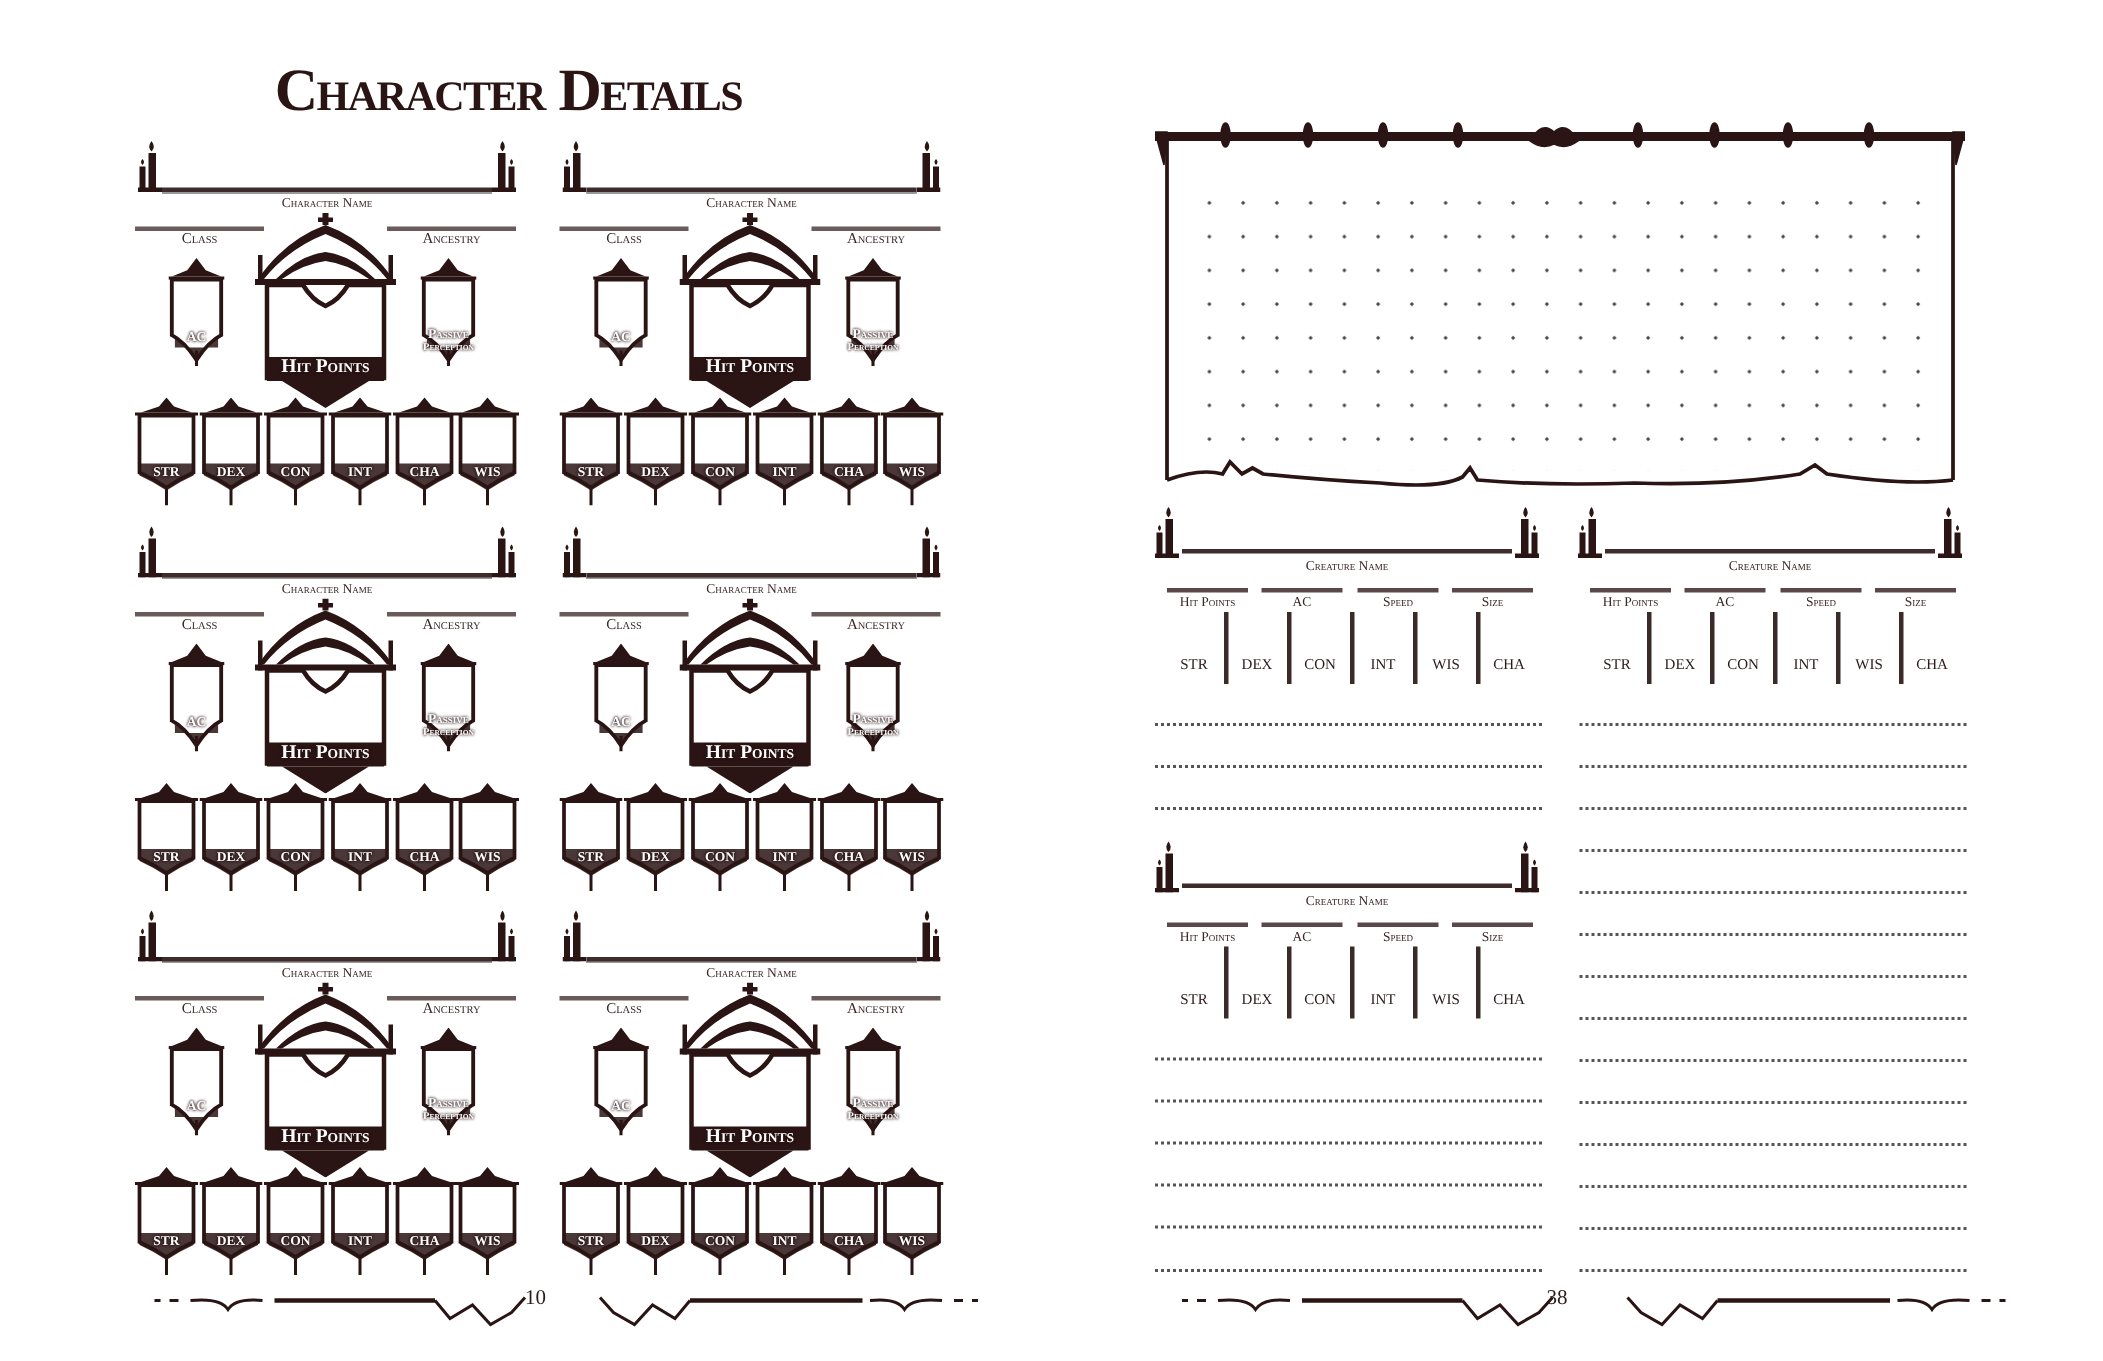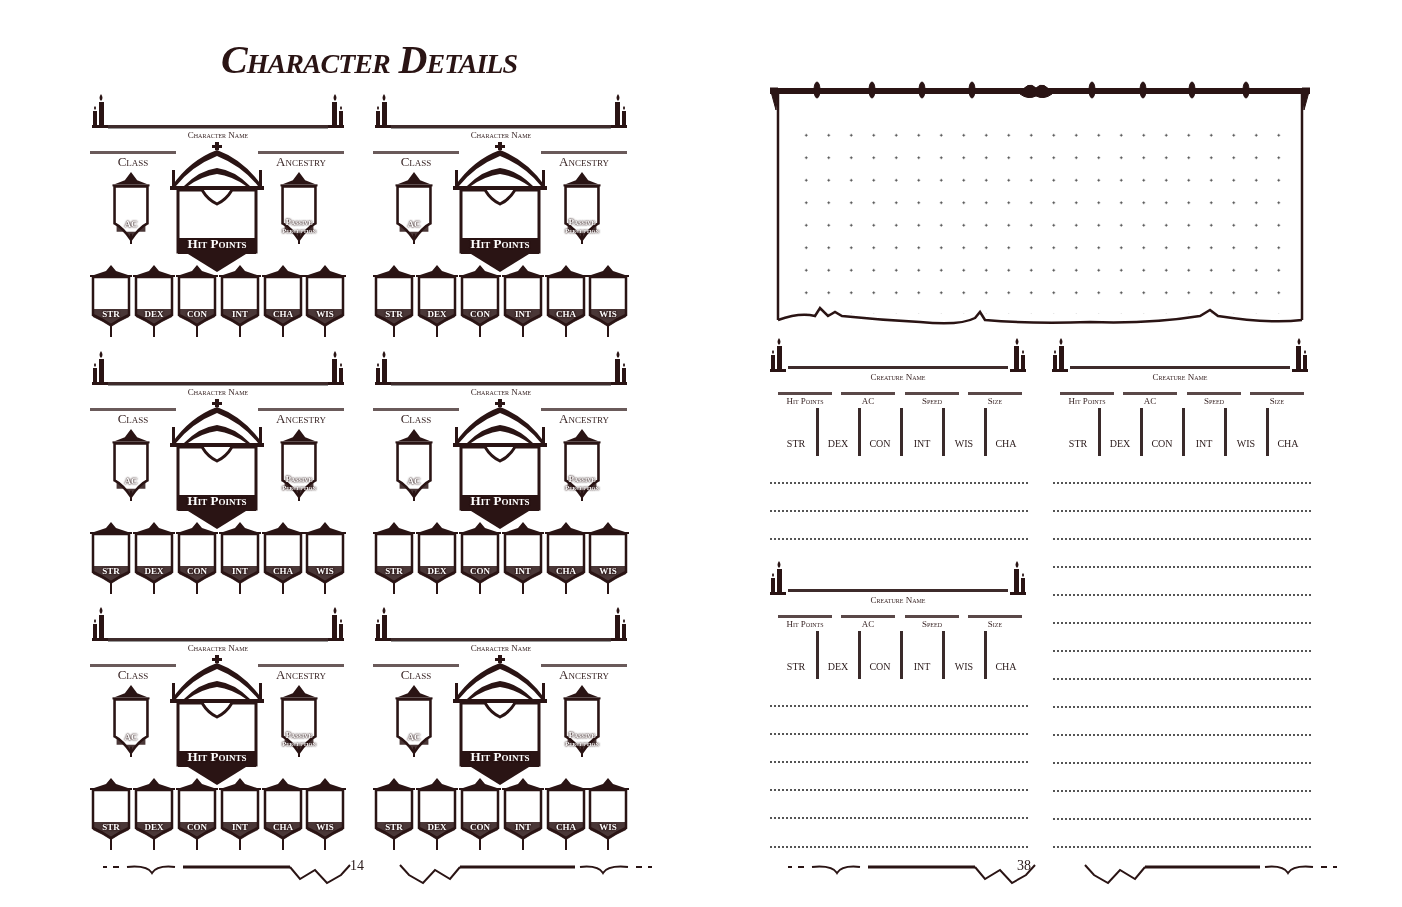--- a/index.html
+++ b/index.html
@@ -1,31 +1,31 @@
 <!DOCTYPE html>
 <html><head>
 <meta charset="utf-8">
 <style>
   html, body { margin:0; padding:0; background:#ffffff; }
   body { width:1402px; height:907px; position:relative; overflow:hidden; font-family:"Liberation Serif","DejaVu Serif",serif; color:#2a1a1a; }
   .page { position:absolute; top:0; height:907px; }
   #left-page { left:0; width:700px; }
   #right-page { left:700px; width:702px; }
   .page-title { position:absolute; top:36px; font-size:40px; font-weight:bold; letter-spacing:-1px; font-variant:small-caps; color:#2a1414; text-align:center; }
-  #left-page .page-title { left:204px; width:330px;font-style:italic; }
+  #left-page .page-title { left:174px; width:330px; }
   #right-page .page-title { left:205px; width:260px; }
 
   
   .cblock { position:absolute; width:256px; height:245px; }
   .candle { position:absolute; width:16px; height:36px; }
   .candle svg { width:16px; height:36px; display:block; }
   .name-line { position:absolute; left:18px; right:18px; top:33px; height:3px; background:#3e2b2b; border-bottom:1px solid #999; }
   .name-label { position:absolute; left:0; right:0; top:38px; text-align:center; font-size:9px; font-variant:small-caps; color:#3a2626; }
   .side-line { position:absolute; top:59px; width:86px; height:3px; background:#6a5a5a; }
-  .side-label { position:absolute; top:62px; width:86px; text-align:center; font-size:13px; font-variant:small-caps; color:#3a2626; }
+  .side-label { position:absolute; top:62px; width:86px; text-align:center; font-size:10px; font-variant:small-caps; color:#3a2626; }
   .shield { position:absolute; }
   .shield svg { display:block; }
   .shield-label { position:absolute; left:0; right:0; text-align:center; font-size:9px; font-weight:bold; color:#fff; text-shadow:0 0 2px #2a1414, 0 0 2px #2a1414; font-variant:small-caps; line-height:9px; }
   .hp-label { font-size:13px; }
   .stat-row { position:absolute; left:0; top:173px; width:256px; height:72px; }
   .stat { position:absolute; top:0; width:42px; height:72px; }
   .stat-label { position:absolute; left:0; right:0; top:44px; text-align:center; font-size:9px; font-weight:bold; color:#fff; text-shadow:0 0 2px #2a1414,0 0 2px #2a1414,0 0 1px #2a1414; }
 
   
   .notes-frame { position:absolute; left:70px; top:80px; width:540px; height:250px; }
@@ -827,21 +827,21 @@
       <path d="M32 12 Q52 10 57 18 Q62 10 80 12"></path>
       <line x1="88" y1="12" x2="195" y2="12" stroke-width="3"></line>
       <path d="M195 12 L205 24 L220 15 L232 28 L246 20 L255 10"></path>
       <path d="M305 10 L314 20 L328 28 L340 15 L355 24 L365 12"></path>
       <line x1="365" y1="12" x2="480" y2="12" stroke-width="3"></line>
       <path d="M485 12 Q503 10 508 18 Q513 10 533 12"></path>
       <line x1="541" y1="12" x2="547" y2="12"></line>
         <line x1="553" y1="12" x2="557" y2="12"></line>
     </g>
   </svg>
-  <div class="footer-num" style="left:350px">14</div>
+  <div class="footer-num" style="left:350px">10</div>
 </div>
 
 <div class="page" id="right-page">
   <svg class="notes-frame" viewBox="0 0 540 250">
     <g fill="#2a1414" stroke="#2a1414">
       <rect x="0" y="8" width="540" height="6" stroke="none"></rect>
       <ellipse cx="47" cy="10" rx="3" ry="8"></ellipse>
         <ellipse cx="102" cy="10" rx="3" ry="8"></ellipse>
         <ellipse cx="152" cy="10" rx="3" ry="8"></ellipse>
         <ellipse cx="202" cy="10" rx="3" ry="8"></ellipse>
@@ -1059,14 +1059,14 @@
       <path d="M32 12 Q52 10 57 18 Q62 10 80 12"></path>
       <line x1="88" y1="12" x2="195" y2="12" stroke-width="3"></line>
       <path d="M195 12 L205 24 L220 15 L232 28 L246 20 L255 10"></path>
       <path d="M305 10 L314 20 L328 28 L340 15 L355 24 L365 12"></path>
       <line x1="365" y1="12" x2="480" y2="12" stroke-width="3"></line>
       <path d="M485 12 Q503 10 508 18 Q513 10 533 12"></path>
       <line x1="541" y1="12" x2="547" y2="12"></line>
         <line x1="553" y1="12" x2="557" y2="12"></line>
     </g>
   </svg>
-  <div class="footer-num" style="left:317px">38</div>
+  <div class="footer-num" style="left:331px">38</div>
 </div>
 
 </body></html>

